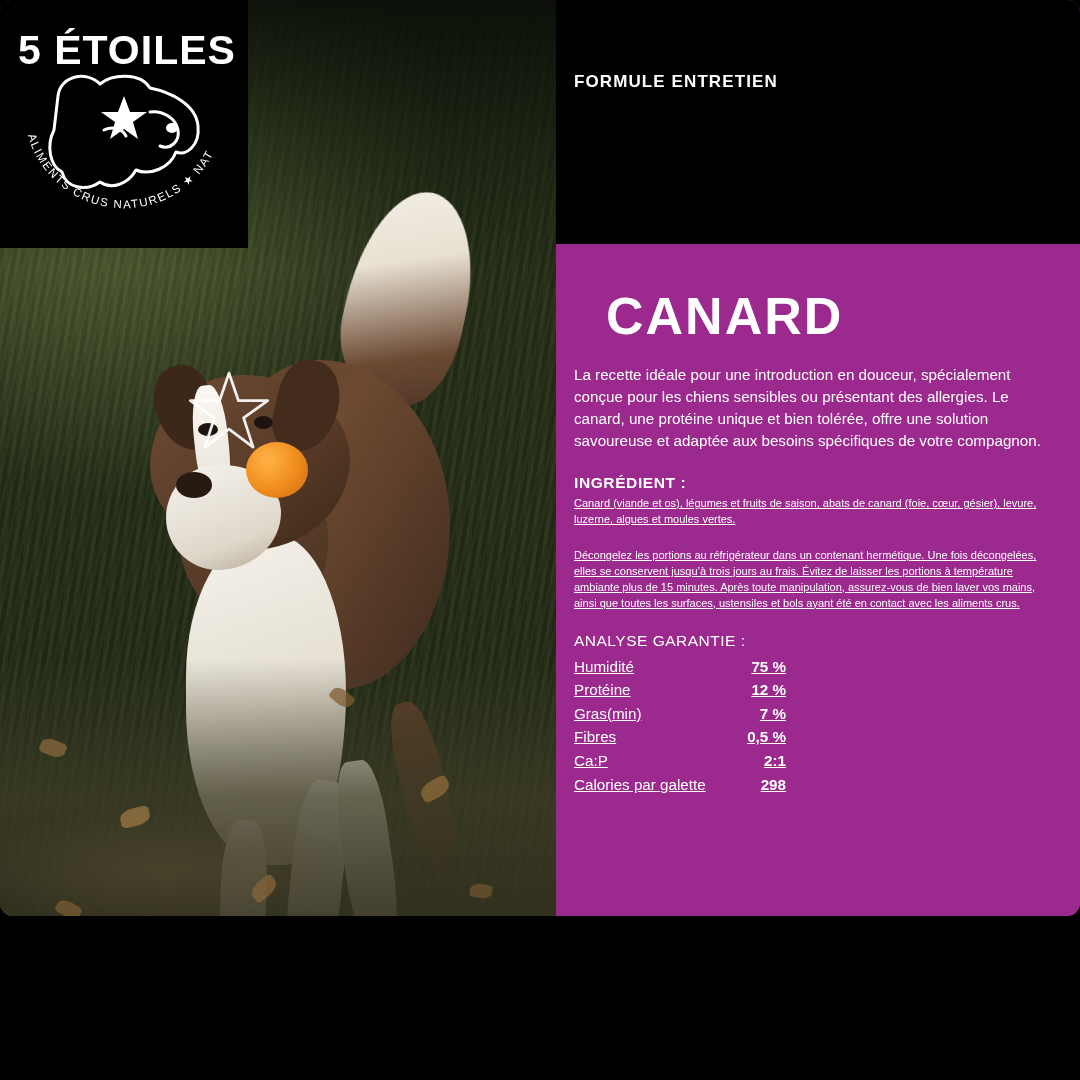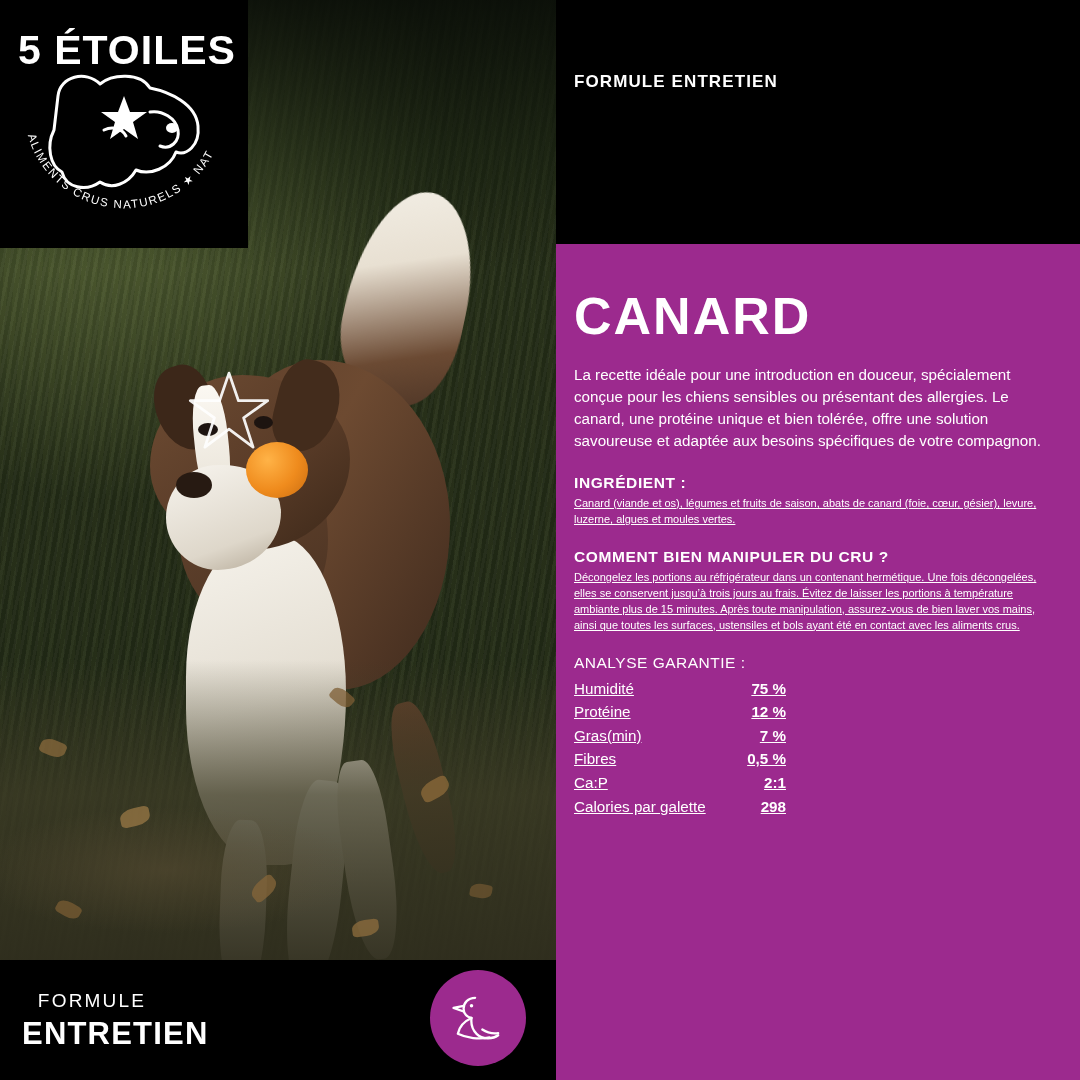--- a/index.html
+++ b/index.html
@@ -8,23 +8,24 @@
     width: 1080px;
     height: 1080px;
     background: #000;
     font-family: "Liberation Sans", sans-serif;
     overflow: hidden;
   }
 
   .poster {
     position: relative;
     width: 1080px;
-    height: 1080px;
+    height: 916px;
     background: #a21caf;
     overflow: hidden;
+    border-radius: 13px;
   }
 
   
   .left-col {
     position: absolute;
     left: 0; top: 0;
     width: 556px;
     height: 1080px;
     background: #000;
     overflow: hidden;
@@ -232,20 +233,21 @@
     background: #9c2a8e;
     color: #fff;
     padding: 46px 22px 20px 18px;
   }
   .product-name {
     font-size: 52px;
     font-weight: 700;
     letter-spacing: 2px;
     line-height: 1;
     margin-bottom: 22px;
+    margin-left: 32px;
   }
   .intro {
     font-size: 15.2px;
     line-height: 1.45;
     margin-bottom: 22px;
   }
   .sec-head {
     font-size: 15.5px;
     font-weight: 700;
     letter-spacing: .6px;
@@ -381,21 +383,20 @@
       <div class="formula-title">FORMULE ENTRETIEN</div>
     </div>
 
     <div class="right-main">
       <div class="product-name">CANARD</div>
       <div class="intro">La recette idéale pour une introduction en douceur, spécialement conçue pour les chiens sensibles ou présentant des allergies. Le canard, une protéine unique et bien tolérée, offre une solution savoureuse et adaptée aux besoins spécifiques de votre compagnon.</div>
 
       <div class="sec-head">INGRÉDIENT :</div>
       <div class="sec-body">Canard (viande et os), légumes et fruits de saison, abats de canard (foie, cœur, gésier), levure, luzerne, algues et moules vertes.</div>
 
-      <div class="sec-head">COMMENT BIEN MANIPULER DU CRU ?</div>
       <div class="sec-body">Décongelez les portions au réfrigérateur dans un contenant hermétique. Une fois décongelées, elles se conservent jusqu’à trois jours au frais. Évitez de laisser les portions à température ambiante plus de 15 minutes. Après toute manipulation, assurez-vous de bien laver vos mains, ainsi que toutes les surfaces, ustensiles et bols ayant été en contact avec les aliments crus.</div>
 
       <div class="analysis-head">ANALYSE GARANTIE :</div>
       <table class="analysis-table">
         <tbody>
           <tr>
             <td>Humidité</td>
             <td class="val">75 %</td>
           </tr>
           <tr>

